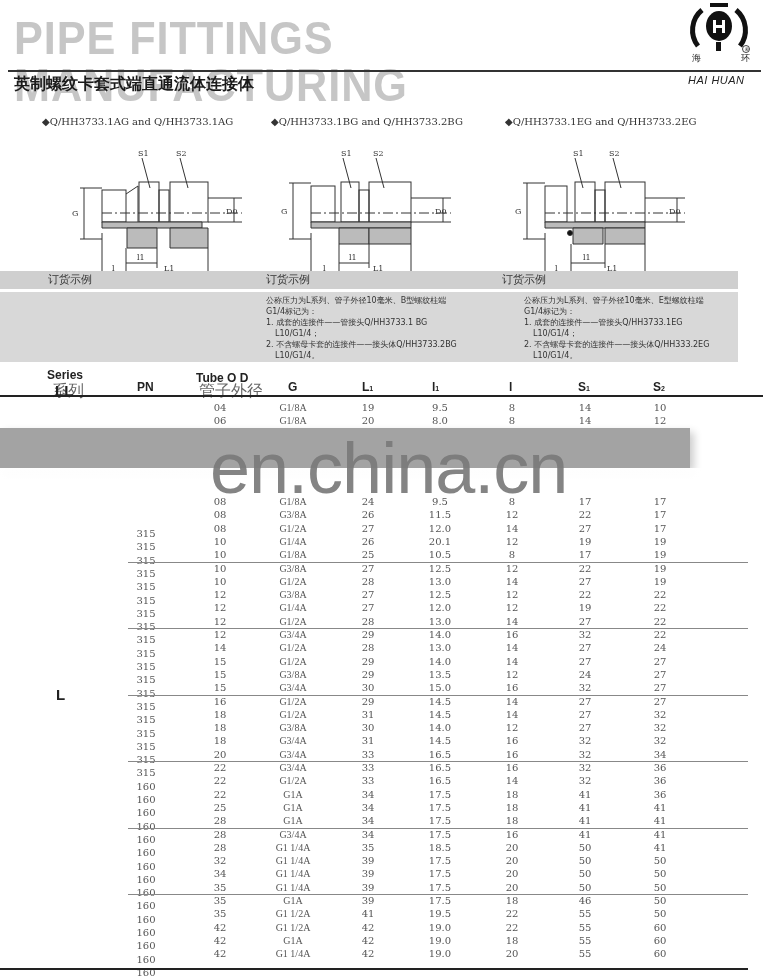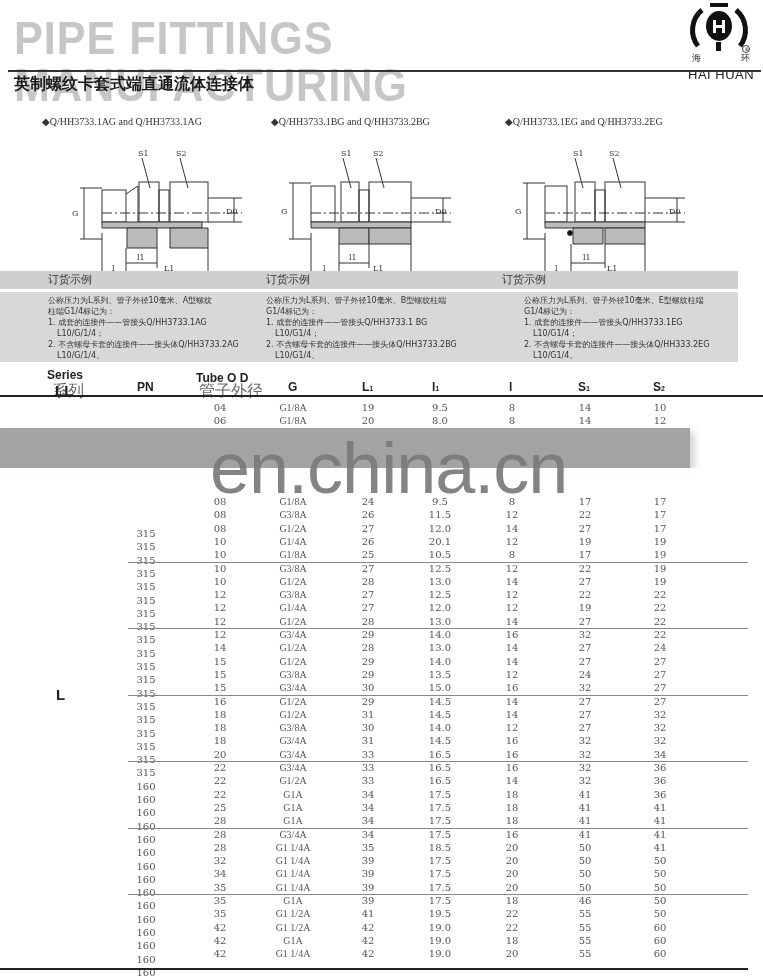--- a/index.html
+++ b/index.html
@@ -2,26 +2,26 @@
 <html><head>
 <meta charset="utf-8">
 <style>
   * { box-sizing: border-box; margin: 0; padding: 0; }
   html, body { width: 763px; height: 976px; background: #fff; overflow: hidden; }
   body { position: relative; font-family: "DejaVu Serif", serif; color: #333; }
 
   .banner-title { position: absolute; left: 14px; top: 14px; font-family: "Liberation Sans", sans-serif; font-weight: bold; font-size: 47px; letter-spacing: 1px; color: #c6c6c6; transform: scaleX(0.92); transform-origin: left top; line-height: 1; }
   .logo { position: absolute; left: 684px; top: 2px; width: 70px; height: 66px; }
   .logo-text-cn { position: absolute; left: 692px; top: 52px; width: 58px; font-size: 9px; display:flex; justify-content: space-between; font-family: "DejaVu Sans", sans-serif; color:#222; }
-  .logo-text-en { position: absolute; left: 688px; top: 67px; font-size: 13px; font-family: "Liberation Sans", sans-serif; color:#222; letter-spacing: 0.5px; }
+  .logo-text-en { position: absolute; left: 688px; top: 74px; font-size: 11px; font-family: "Liberation Sans", sans-serif; color:#222; letter-spacing: 0.5px; font-style: italic; }
   .header-rule { position: absolute; left: 8px; top: 70px; width: 753px; height: 2px; background: #333; }
   .subtitle { position: absolute; left: 14px; top: 74px; font-family: "DejaVu Sans", sans-serif; font-weight: bold; font-size: 16px; color: #1a1a1a; }
 
   .variant { position: absolute; top: 116px; width: 250px; }
-  .variant .std { font-size: 10px; color: #333; white-space: nowrap; font-family: Liberation Serif, serif; }
+  .variant .std { font-size: 10px; color: #333; white-space: nowrap; }
   .variant svg { position: absolute; left: 0; top: 22px; }
 
   .order-head { position: absolute; top: 271px; left: 0; width: 738px; height: 18px; background: #cfcfcf; }
   .order-head span { position: absolute; top: 1px; font-family: "DejaVu Sans", sans-serif; font-size: 11px; color: #333; }
   .order-body { position: absolute; top: 292px; left: 0; width: 738px; height: 70px; background: #d8d8d8; }
   .order-body .col { position: absolute; top: 3px; font-family: "DejaVu Sans", sans-serif; font-size: 8px; line-height: 11px; color: #333; width: 235px; }
   .order-body .indent { padding-left: 9px; display:block; }
 
   .th { position: absolute; font-family: "Liberation Sans", sans-serif; font-weight: bold; font-size: 12px; color: #222; }
   .th-cn { position: absolute; font-size: 16px; color: #666; }
@@ -194,28 +194,20 @@
     </g>
   </svg>
 </div>
 
 <div class="order-head">
   <span style="left:48px">订货示例</span>
   <span style="left:266px">订货示例</span>
   <span style="left:502px">订货示例</span>
 </div>
 <div class="order-body">
-  <div class="col" style="left:48px">
-    <span style="display:block">公称压力为L系列、管子外径10毫米、A型螺纹</span>
-    <span style="display:block">柱端G1/4标记为：</span>
-    <span style="display:block">1. 成套的连接件——管接头Q/HH3733.1AG</span>
-    <span class="indent">L10/G/1/4；</span>
-    <span style="display:block">2. 不含螺母卡套的连接件——接头体Q/HH3733.2AG</span>
-    <span class="indent">L10/G/1/4。</span>
-  </div>
   <div class="col" style="left:266px">
     <span style="display:block">公称压力为L系列、管子外径10毫米、B型螺纹柱端</span>
     <span style="display:block">G1/4标记为：</span>
     <span style="display:block">1. 成套的连接件——管接头Q/HH3733.1 BG</span>
     <span class="indent">L10/G1/4；</span>
     <span style="display:block">2. 不含螺母卡套的连接件——接头体Q/HH3733.2BG</span>
     <span class="indent">L10/G1/4。</span>
   </div>
   <div class="col" style="left:524px">
     <span style="display:block">公称压力为L系列、管子外径10毫米、E型螺纹柱端</span>

